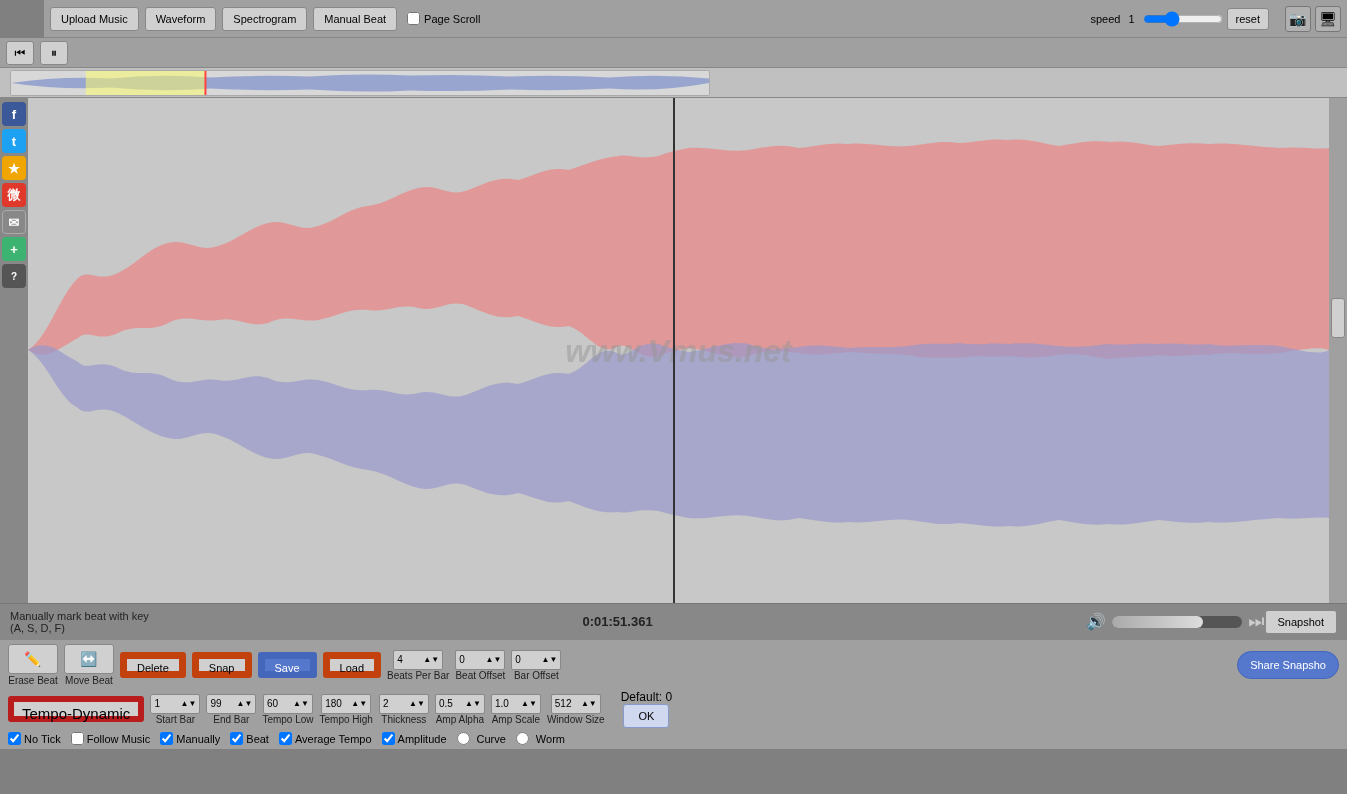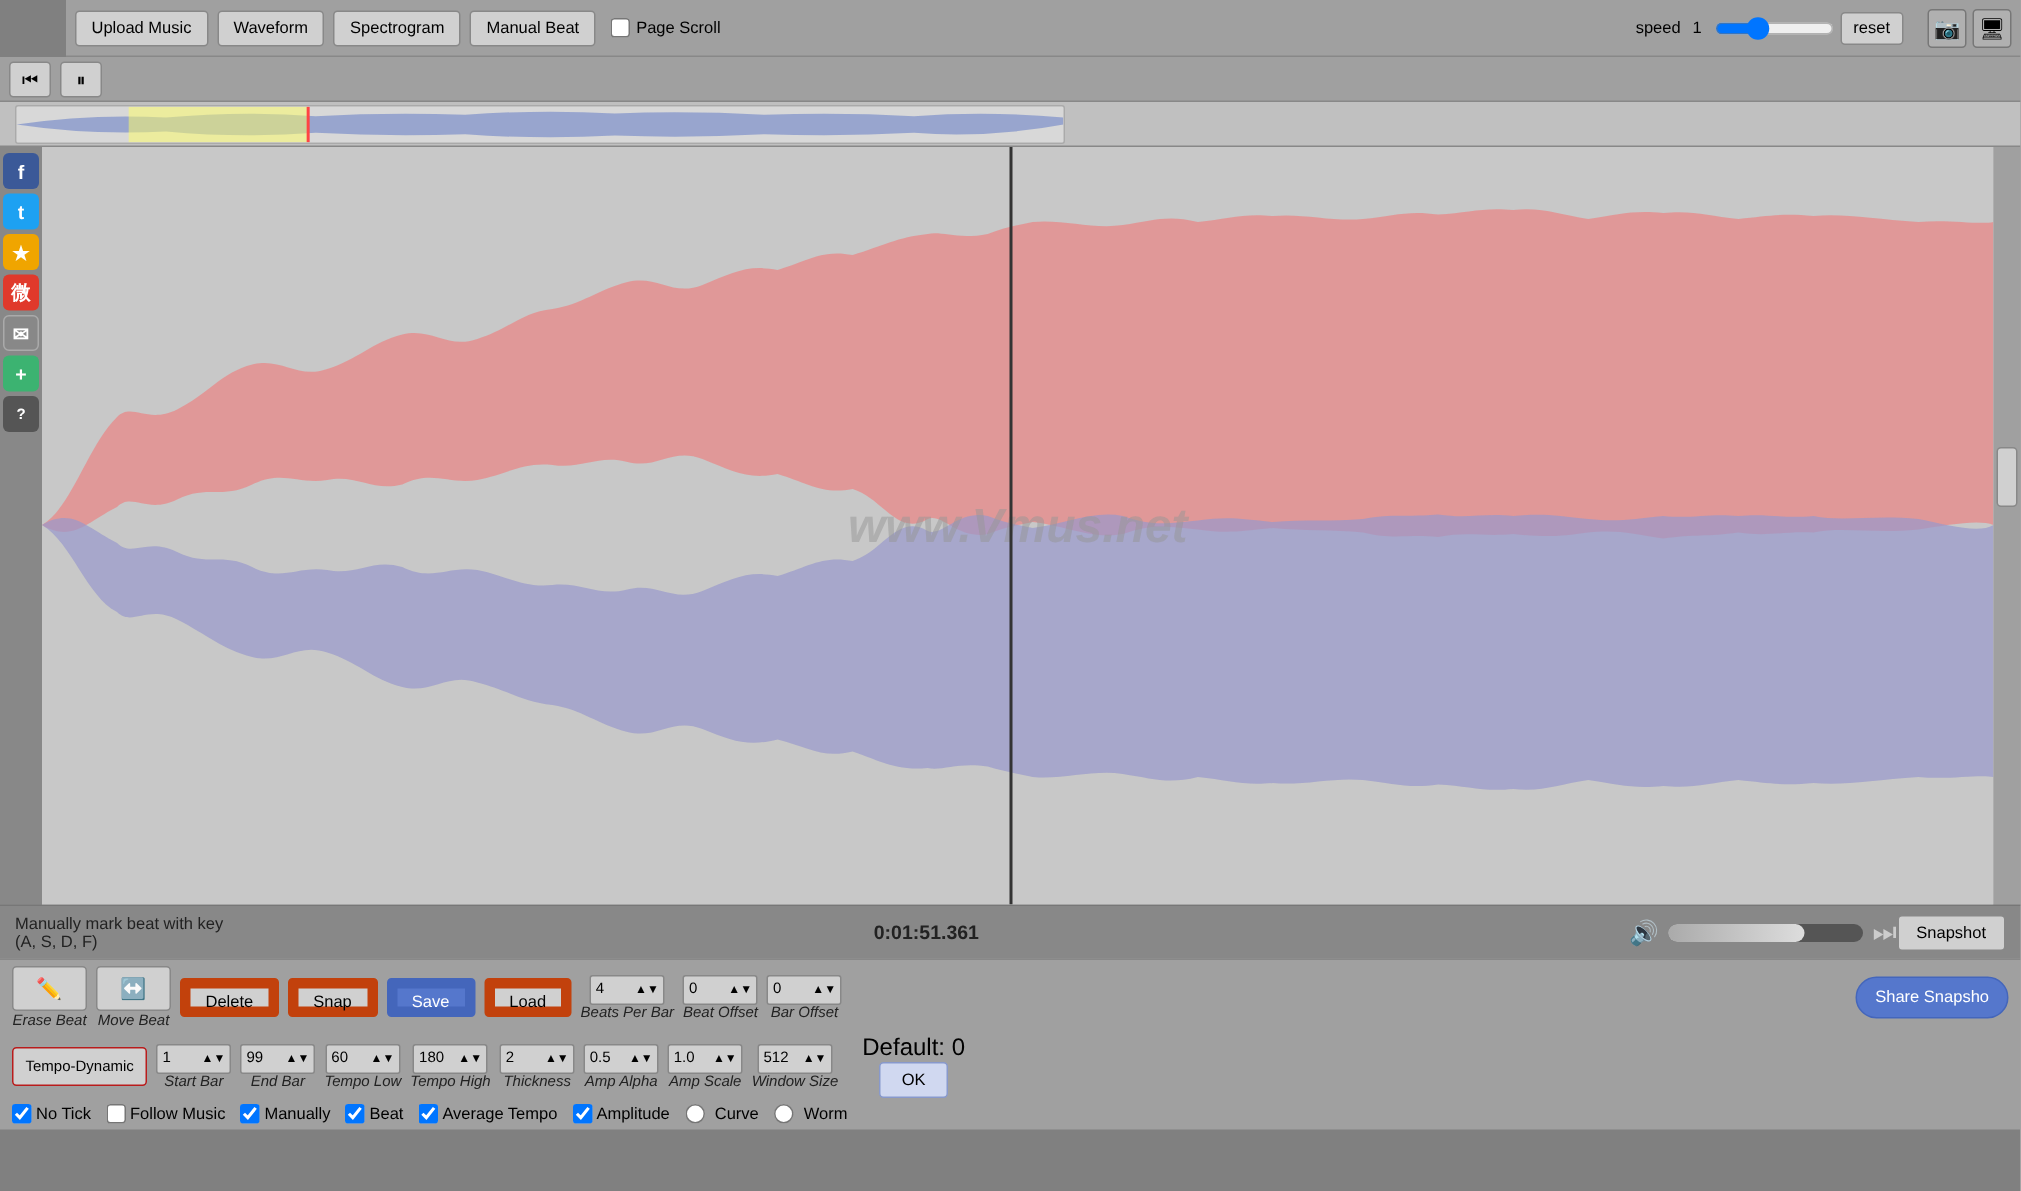--- a/index.html
+++ b/index.html
@@ -311,21 +311,20 @@
       display: flex;
       align-items: center;
       justify-content: center;
       cursor: pointer;
       font-size: 14px;
     }
     .ctrl-label {
       font-size: 10px;
       text-align: center;
       color: #222;
-      font-style: italic;
     }
     .spinner-group {
       display: flex;
       flex-direction: column;
       align-items: center;
     }
     .spinner-input {
       width: 50px;
       height: 20px;
       background: #d0d0d0;
@@ -356,25 +355,25 @@
       background: #d0d8f0;
       border: 1px solid #8899cc;
       border-radius: 3px;
       padding: 3px 14px;
       cursor: pointer;
       font-size: 11px;
       height: 24px;
     }
     #tempo-dynamic-btn {
       background: #d0d0d0;
-      border: 1px solid #b91c1c;
+      border: 6px solid #b91c1c;
       border-radius: 3px;
       padding: 3px 8px;
       cursor: pointer;
-      font-size: 10px;
+      font-size: 15px;
       height: 26px;
     }
     #bottom-checkboxes {
       display: flex;
       align-items: center;
       gap: 10px;
       margin-top: 4px;
     }
     .checkbox-item {
       display: flex;
@@ -382,21 +381,21 @@
       gap: 3px;
       font-size: 11px;
     }
     .radio-item {
       display: flex;
       align-items: center;
       gap: 7px;
       font-size: 11px;
     }
     #default-label {
-      font-size: 16px;
+      font-size: 12px;
       text-align: center;
     }
 
     
     #waveform-svg {
       position: absolute;
       top: 0; left: 0;
       width: 100%;
       height: 100%;
     }

